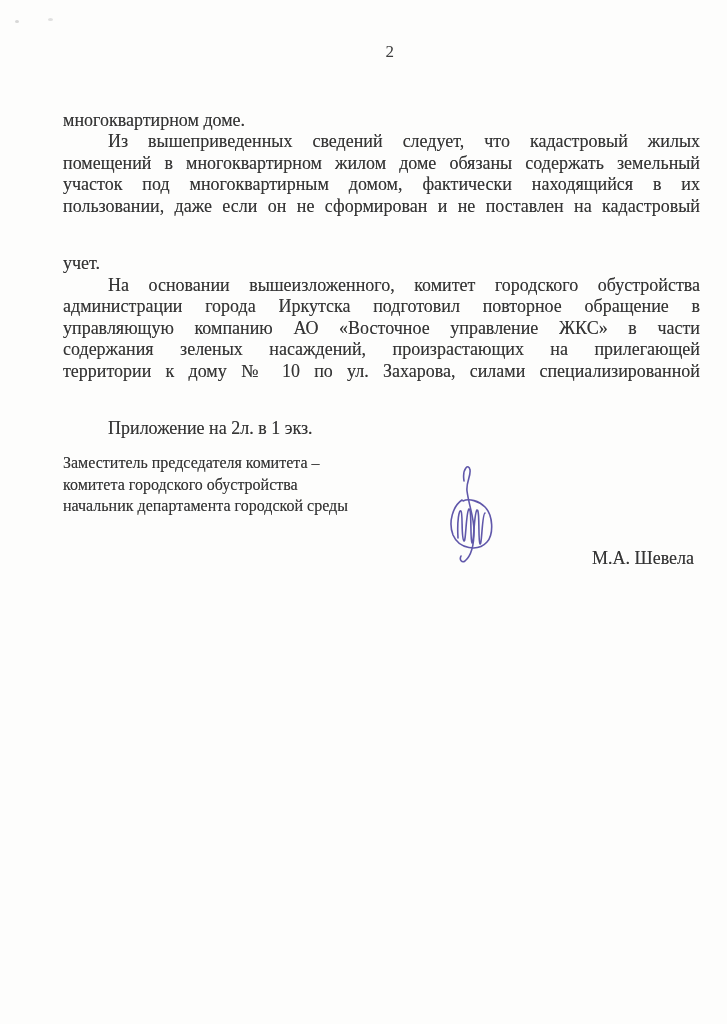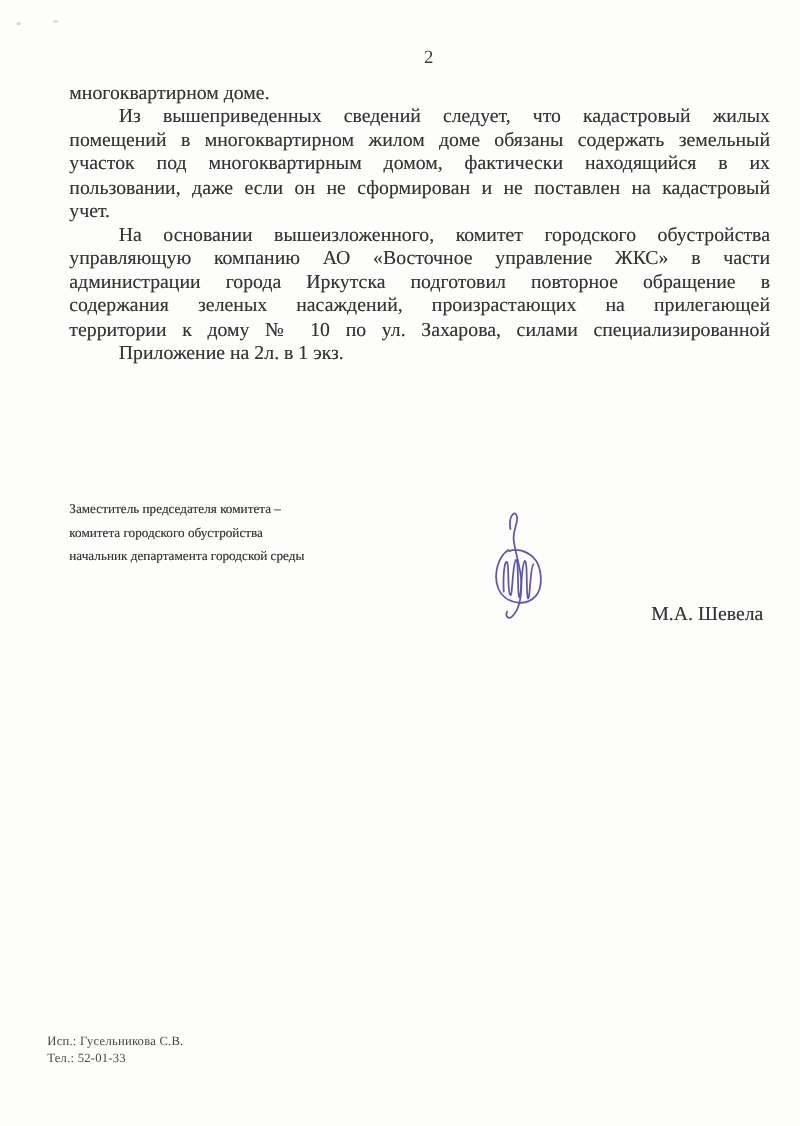--- a/index.html
+++ b/index.html
@@ -46,31 +46,32 @@
     line-height: 21.45px;
     text-shadow: 0 0 0.4px rgba(60,60,60,0.55);
   }
   .doc-line {
     text-align: justify;
     text-align-last: justify;
     white-space: normal;
   }
   .doc-line.last {
     text-align-last: left;
+    margin-top: 36px;
   }
   .doc-line.indent {
     text-indent: 45px;
   }
 
   .signature-titles {
     position: absolute;
     left: 63px;
     top: 452px;
     width: 420px;
-    font-size: 12px;
+    font-size: 16px;
     line-height: 21.6px;
     text-shadow: 0 0 0.4px rgba(60,60,60,0.55);
   }
   .signature-titles .title-line {
     text-align: left;
   }
 
   .signer-name {
     position: absolute;
     left: 592px;
@@ -109,22 +110,22 @@
   <div class="page-number">2</div>
 
   <div class="body-text" id="body-text">
       <div class="doc-line last">многоквартирном доме.</div>
       <div class="doc-line indent">Из вышеприведенных сведений следует, что кадастровый жилых</div>
       <div class="doc-line">помещений в многоквартирном жилом доме обязаны содержать земельный</div>
       <div class="doc-line">участок под многоквартирным домом, фактически находящийся в их</div>
       <div class="doc-line">пользовании, даже если он не сформирован и не поставлен на кадастровый</div>
       <div class="doc-line last">учет.</div>
       <div class="doc-line indent">На основании вышеизложенного, комитет городского обустройства</div>
+      <div class="doc-line">администрации города Иркутска подготовил повторное обращение в</div>
       <div class="doc-line">управляющую компанию АО «Восточное управление ЖКС» в части</div>
-      <div class="doc-line">администрации города Иркутска подготовил повторное обращение в</div>
       <div class="doc-line">содержания зеленых насаждений, произрастающих на прилегающей</div>
       <div class="doc-line">территории к дому № 10 по ул. Захарова, силами специализированной</div>
       <div class="doc-line last indent">Приложение на 2л. в 1 экз.</div>
     </div>
 
   <div class="signature-titles" id="sig-titles">
       <div class="title-line">Заместитель председателя комитета –</div>
       <div class="title-line">комитета городского обустройства</div>
       <div class="title-line">начальник департамента городской среды</div>
     </div>
@@ -135,18 +136,14 @@
       <path d="M17,22 C15,9 22,4 23,11 C24,17 19,23 20,32 C22,47 27,58 27,72 C27,86 24,97 18,102 C15,104 12,101 14,97"></path>
 
       <path d="M15,41 C6,47 1,63 6,76 C12,90 31,93 40,83 C47,75 46,56 38,48 C32,42 22,39 16,42"></path>
 
       <path d="M11,79 C10,62 12,50 14,52 C16,54 14,80 17,82 C19,83 19,52 22,50 C25,49 23,82 25,84 C27,85 27,53 30,51 C33,50 31,83 33,85 C35,86 35,55 38,54"></path>
     </g>
   </svg>
 
   <div class="signer-name">М.А. Шевела</div>
 
-  <div class="footer">
-    <div>Исп.: Гусельникова С.В.</div>
-    <div>Тел.: 52-01-33</div>
-  </div>
 
 </div>
 
 </body></html>

